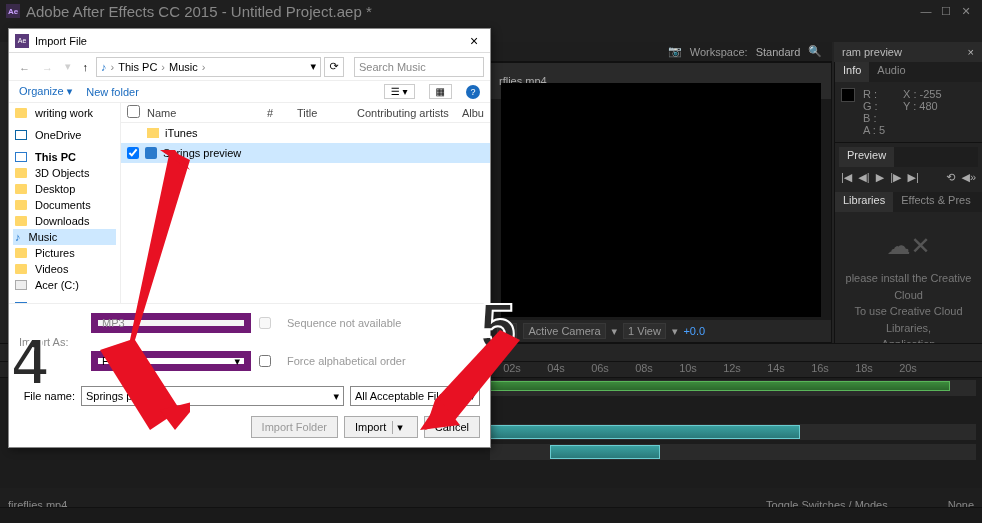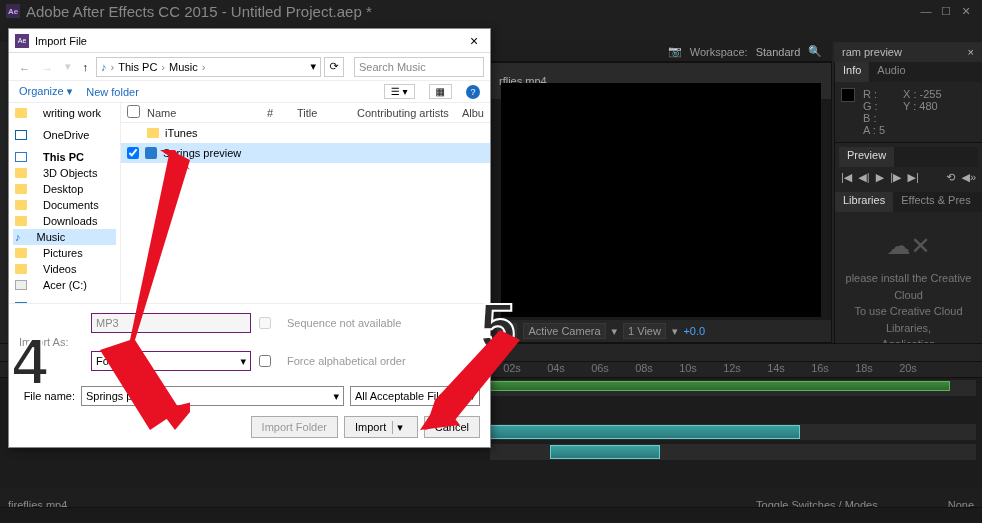--- a/index.html
+++ b/index.html
@@ -33,21 +33,21 @@
 .lib-panel a{color:#7aa8ff;text-decoration:underline}
 .lib-tools{display:flex;gap:8px;padding:4px 6px;border-top:1px solid #111;color:#888}
 .timeline{position:absolute;left:0;right:0;bottom:0;height:180px;background:#1e1e1e;border-top:1px solid #111;color:#999}
 .tl-header{height:18px;display:flex;align-items:center;padding:0 6px;background:#252525;border-bottom:1px solid #111}
 .tl-ruler{height:16px;background:#232323;display:flex;padding-left:490px;font-size:9px;color:#777;border-bottom:1px solid #111}
 .tl-ruler span{width:44px;text-align:center}
 .tl-tracks{position:relative;height:110px;background:#1c1c1c}
 .tl-track{position:absolute;left:490px;right:6px;height:16px;background:#2a2a2a}
 .tl-bar{position:absolute;height:14px;top:1px;background:linear-gradient(#3aa0a0,#2a7a7a);border:1px solid #6accd0}
 .tl-bar.green{background:linear-gradient(#3c8a3c,#2c6a2c);border:1px solid #5ab55a;height:10px}
-.tl-footer{position:absolute;bottom:8px;left:0;right:0;height:20px;display:flex;align-items:center;gap:10px;padding:0 8px;color:#888}
+.tl-footer{position:absolute;bottom:8px;left:0;right:0;height:20px;display:flex;align-items:center;padding:0 8px;color:#888}
 .status{position:absolute;bottom:0;left:0;right:0;height:16px;background:#1a1a1a;border-top:1px solid #111}
 
 
 .import-dlg{position:absolute;top:28px;left:8px;width:483px;height:420px;background:#fff;border:1px solid #888;box-shadow:2px 2px 8px rgba(0,0,0,.4);color:#000}
 .dlg-title{height:24px;display:flex;align-items:center;padding:0 6px;border-bottom:1px solid #ddd}
 .dlg-title .di-icon{width:14px;height:14px;background:#5a3a7a;color:#fff;font-size:7px;display:flex;align-items:center;justify-content:center;margin-right:6px}
 .dlg-title .dt-text{flex:1}
 .dlg-title .dt-close{width:20px;text-align:center;font-size:14px}
 .dlg-nav{height:28px;display:flex;align-items:center;padding:0 6px;gap:4px;border-bottom:1px solid #eee}
 .dlg-nav .nav-arr{color:#888;padding:0 4px}
@@ -56,38 +56,38 @@
 .dlg-nav .crumb .sep{color:#888;padding:0 2px}
 .dlg-nav .refr{border:1px solid #ccc;width:20px;height:20px;display:flex;align-items:center;justify-content:center;margin-left:-1px}
 .dlg-nav .search{border:1px solid #ccc;height:20px;width:130px;padding:0 4px;color:#888;display:flex;align-items:center;margin-left:6px}
 .dlg-tools{height:22px;display:flex;align-items:center;padding:0 10px;gap:14px;border-bottom:1px solid #eee}
 .dlg-tools .org{color:#1a6bbf}
 .dlg-tools .sp{flex:1}
 .dlg-tools .vbtn{border:1px solid #ccc;padding:1px 6px;font-size:10px}
 .dlg-tools .help{width:14px;height:14px;border-radius:50%;background:#1a6bbf;color:#fff;font-size:9px;display:flex;align-items:center;justify-content:center}
 .dlg-main{display:flex;height:200px}
 .dlg-side{width:112px;border-right:1px solid #eee;padding:2px 4px;overflow:hidden}
-.dlg-side .s-item{display:flex;align-items:center;gap:16px;padding:2px 2px;font-size:11px;white-space:nowrap}
+.dlg-side .s-item{display:flex;align-items:center;gap:8px;padding:2px 2px;font-size:11px;white-space:nowrap}
 .dlg-side .s-item.sel{background:#cde8ff}
 .dlg-side .folder-ic{width:12px;height:10px;background:#ffd76a;border-radius:1px}
 .dlg-side .od-ic{width:12px;height:10px;background:#fff;border:1px solid #0a64a4}
 .dlg-side .pc-ic{width:12px;height:10px;background:#fff;border:1px solid #2a7acc}
 .dlg-side .drv-ic{width:12px;height:10px;background:#eee;border:1px solid #aaa}
 .dlg-list{flex:1;position:relative}
 .dlg-list .lh{display:flex;height:20px;align-items:center;border-bottom:1px solid #eee;font-size:11px;color:#444}
 .dlg-list .lh span{padding:0 6px}
 .dlg-list .li{display:flex;align-items:center;height:20px;padding:0 6px;gap:6px}
 .dlg-list .li.sel{background:#cde8ff}
 .dlg-list .li input[type=checkbox]{width:12px;height:12px}
 .dlg-list .music-ic{width:12px;height:12px;background:#2a7acc;border-radius:2px}
 .dlg-list .folder-ic{width:12px;height:10px;background:#ffd76a}
 .dlg-bottom{padding:6px 10px;border-top:1px solid #eee;color:#555}
 .dlg-bottom .row{display:flex;align-items:center;gap:8px;margin:3px 0}
 .dlg-bottom .lbl{width:64px;color:#888}
-.dlg-bottom .fld{border:1px solid #701a75;background:#f5f5f5;height:20px;flex:0 0 160px;padding:0 4px;display:flex;align-items:center;justify-content:space-between;color:#888}
+.dlg-bottom .fld{border:7px solid #701a75;background:#f5f5f5;height:20px;flex:0 0 160px;padding:0 4px;display:flex;align-items:center;justify-content:space-between;color:#888}
 .dlg-bottom .fld.combo{background:#fff;color:#000}
 .dlg-bottom .chk{display:flex;align-items:center;gap:16px;color:#999}
 .dlg-bottom .chk input{width:12px;height:12px}
 .dlg-fn{display:flex;align-items:center;gap:6px;padding:6px 10px}
 .dlg-fn .fn-lbl{width:56px;text-align:right}
 .dlg-fn .fn-in{flex:1;border:1px solid #888;height:20px;padding:0 4px;display:flex;align-items:center;justify-content:space-between}
 .dlg-fn .ft-in{width:130px;border:1px solid #888;height:20px;padding:0 4px;display:flex;align-items:center;justify-content:space-between}
 .dlg-btns{display:flex;justify-content:flex-end;gap:6px;padding:4px 10px 10px}
 .dlg-btns button{height:22px;border:1px solid #aaa;background:#f0f0f0;padding:0 10px}
 .dlg-btns .imp{display:flex;align-items:center}

